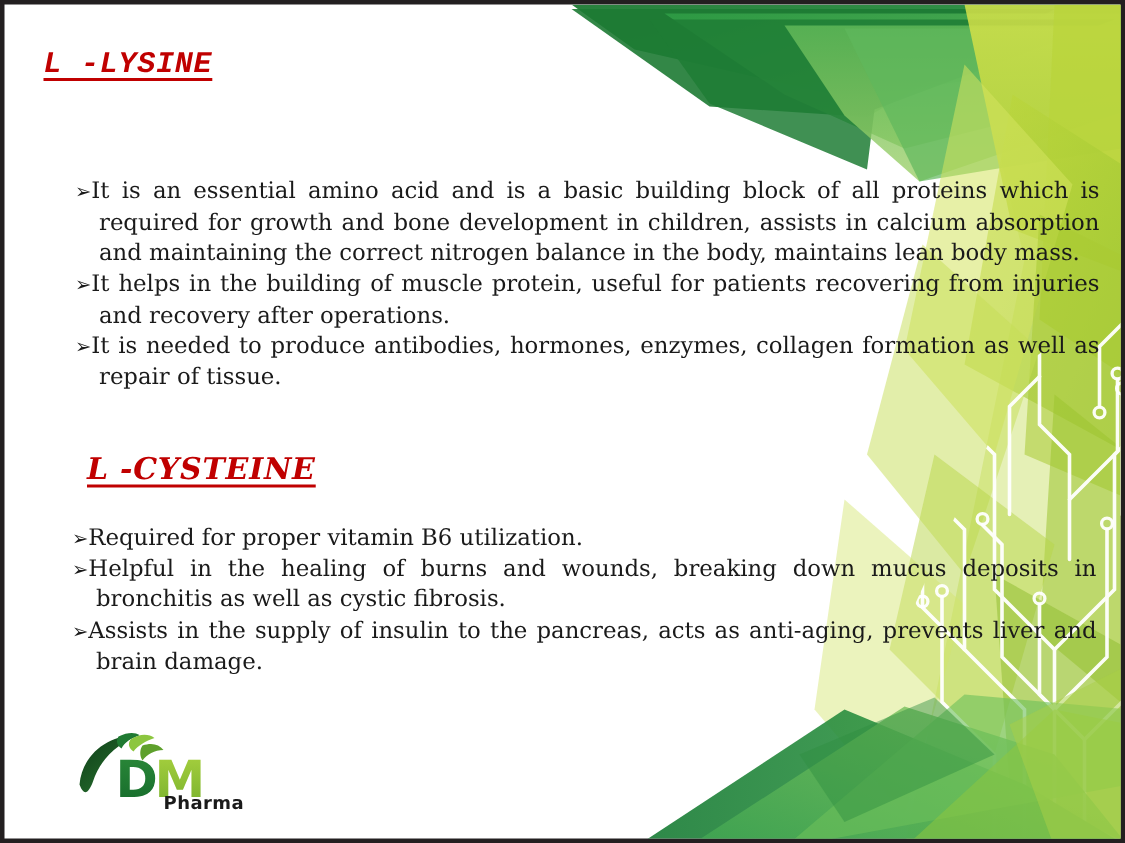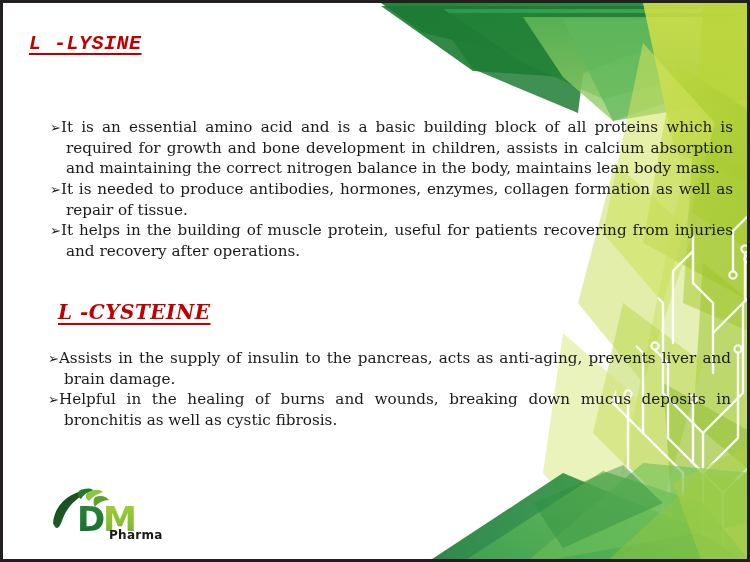--- a/index.html
+++ b/index.html
@@ -217,35 +217,38 @@
 
   <div class="content">
 
     <div class="heading" id="heading-lysine">L -LYSINE</div>
 
     <div class="bullet-block" id="block-lysine">
       <p class="bullet">
         <span class="marker">➢</span><span>It is an essential amino acid and is a basic building block of all proteins which is required for growth and bone development in children, assists in calcium absorption and maintaining the correct nitrogen balance in the body, maintains lean body mass.</span>
       </p>
       <p class="bullet">
+        <span class="marker">➢</span><span>It helps in the building of muscle protein, useful for patients recovering from injuries and recovery after operations.</span>
+      </p>
+      <p class="bullet">
         <span class="marker">➢</span><span>It is needed to produce antibodies, hormones, enzymes, collagen formation as well as repair of tissue.</span>
       </p>
-      <p class="bullet">
-        <span class="marker">➢</span><span>It helps in the building of muscle protein, useful for patients recovering from injuries and recovery after operations.</span>
-      </p>
     </div>
 
     <div class="heading" id="heading-cysteine">L -CYSTEINE</div>
 
     <div class="bullet-block" id="block-cysteine">
+      <p class="bullet nojust">
+        <span class="marker">➢</span><span>Required for proper vitamin B6 utilization.</span>
+      </p>
+      <p class="bullet">
+        <span class="marker">➢</span><span>Helpful in the healing of burns and wounds, breaking down mucus deposits in bronchitis as well as cystic fibrosis.</span>
+      </p>
       <p class="bullet">
         <span class="marker">➢</span><span>Assists in the supply of insulin to the pancreas, acts as anti-aging, prevents liver and brain damage.</span>
-      </p>
-      <p class="bullet">
-        <span class="marker">➢</span><span>Helpful in the healing of burns and wounds, breaking down mucus deposits in bronchitis as well as cystic fibrosis.</span>
       </p>
     </div>
 
     <div id="logo">
       <svg viewBox="0 0 112 68" xmlns="http://www.w3.org/2000/svg" width="112" height="68">
         <defs>
           <linearGradient id="gLeafDark" x1="0" y1="0" x2="1" y2="1">
             <stop offset="0%" stop-color="#0e3d18"></stop>
             <stop offset="100%" stop-color="#2c7a32"></stop>
           </linearGradient>

